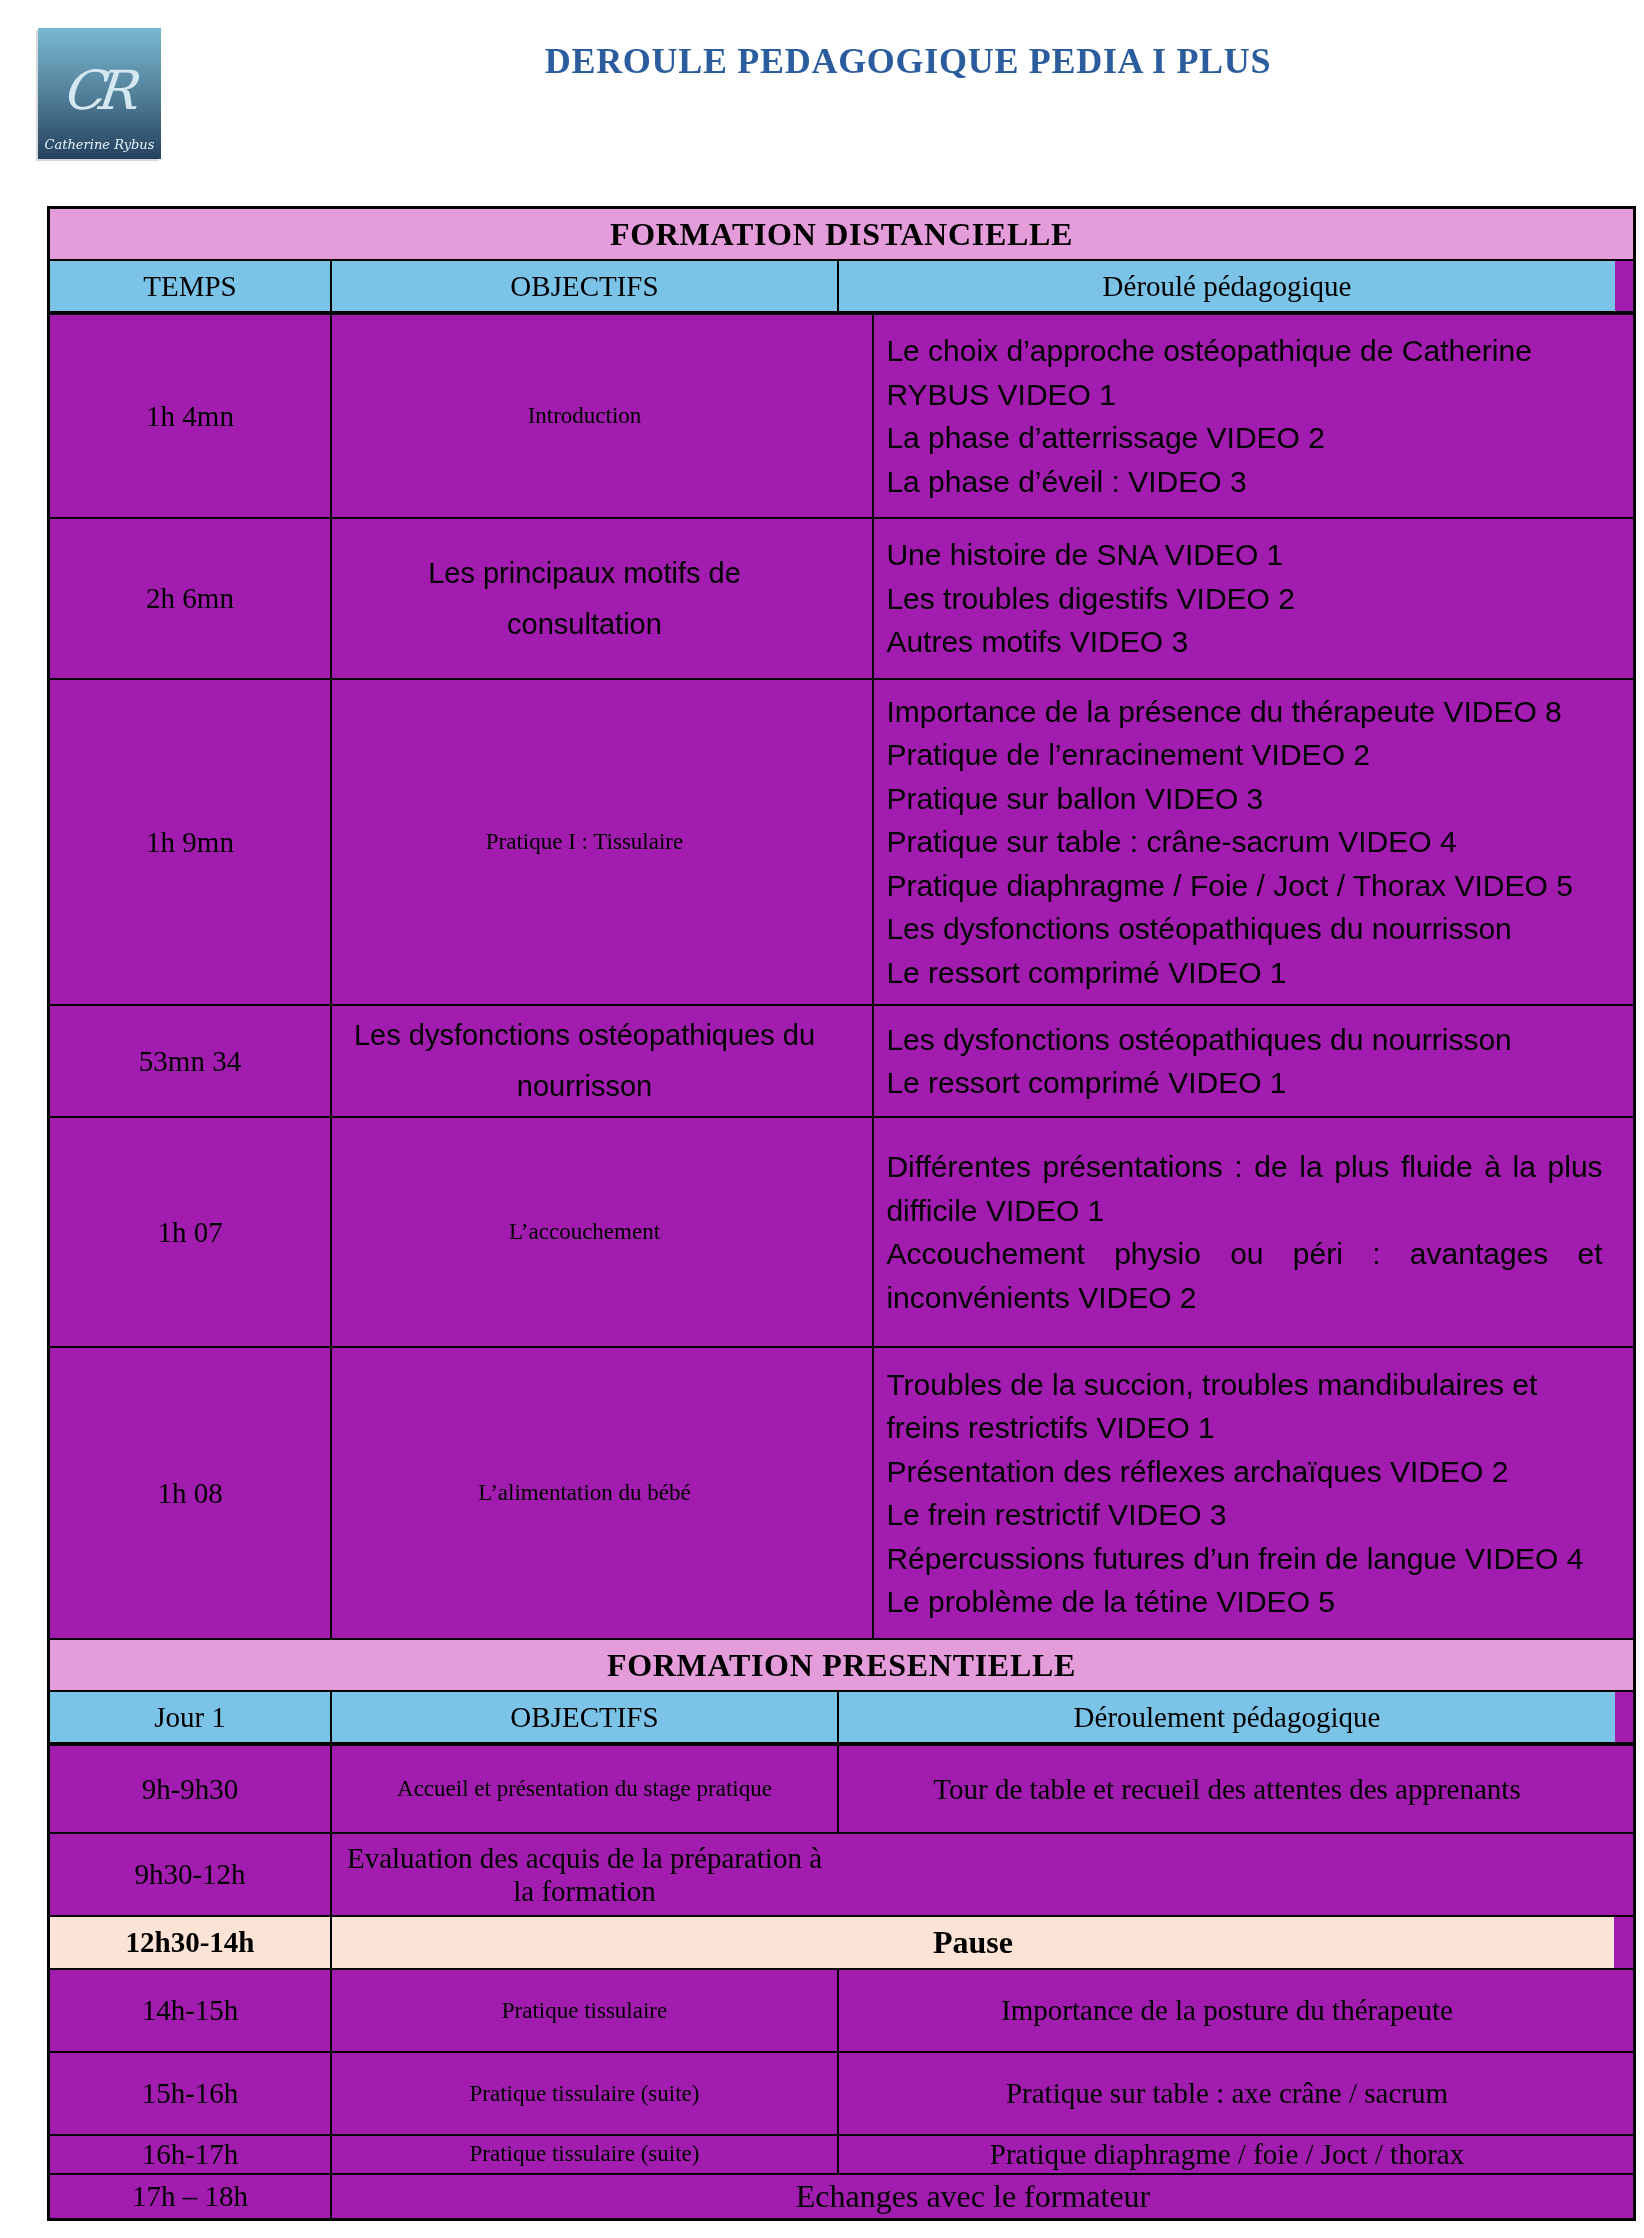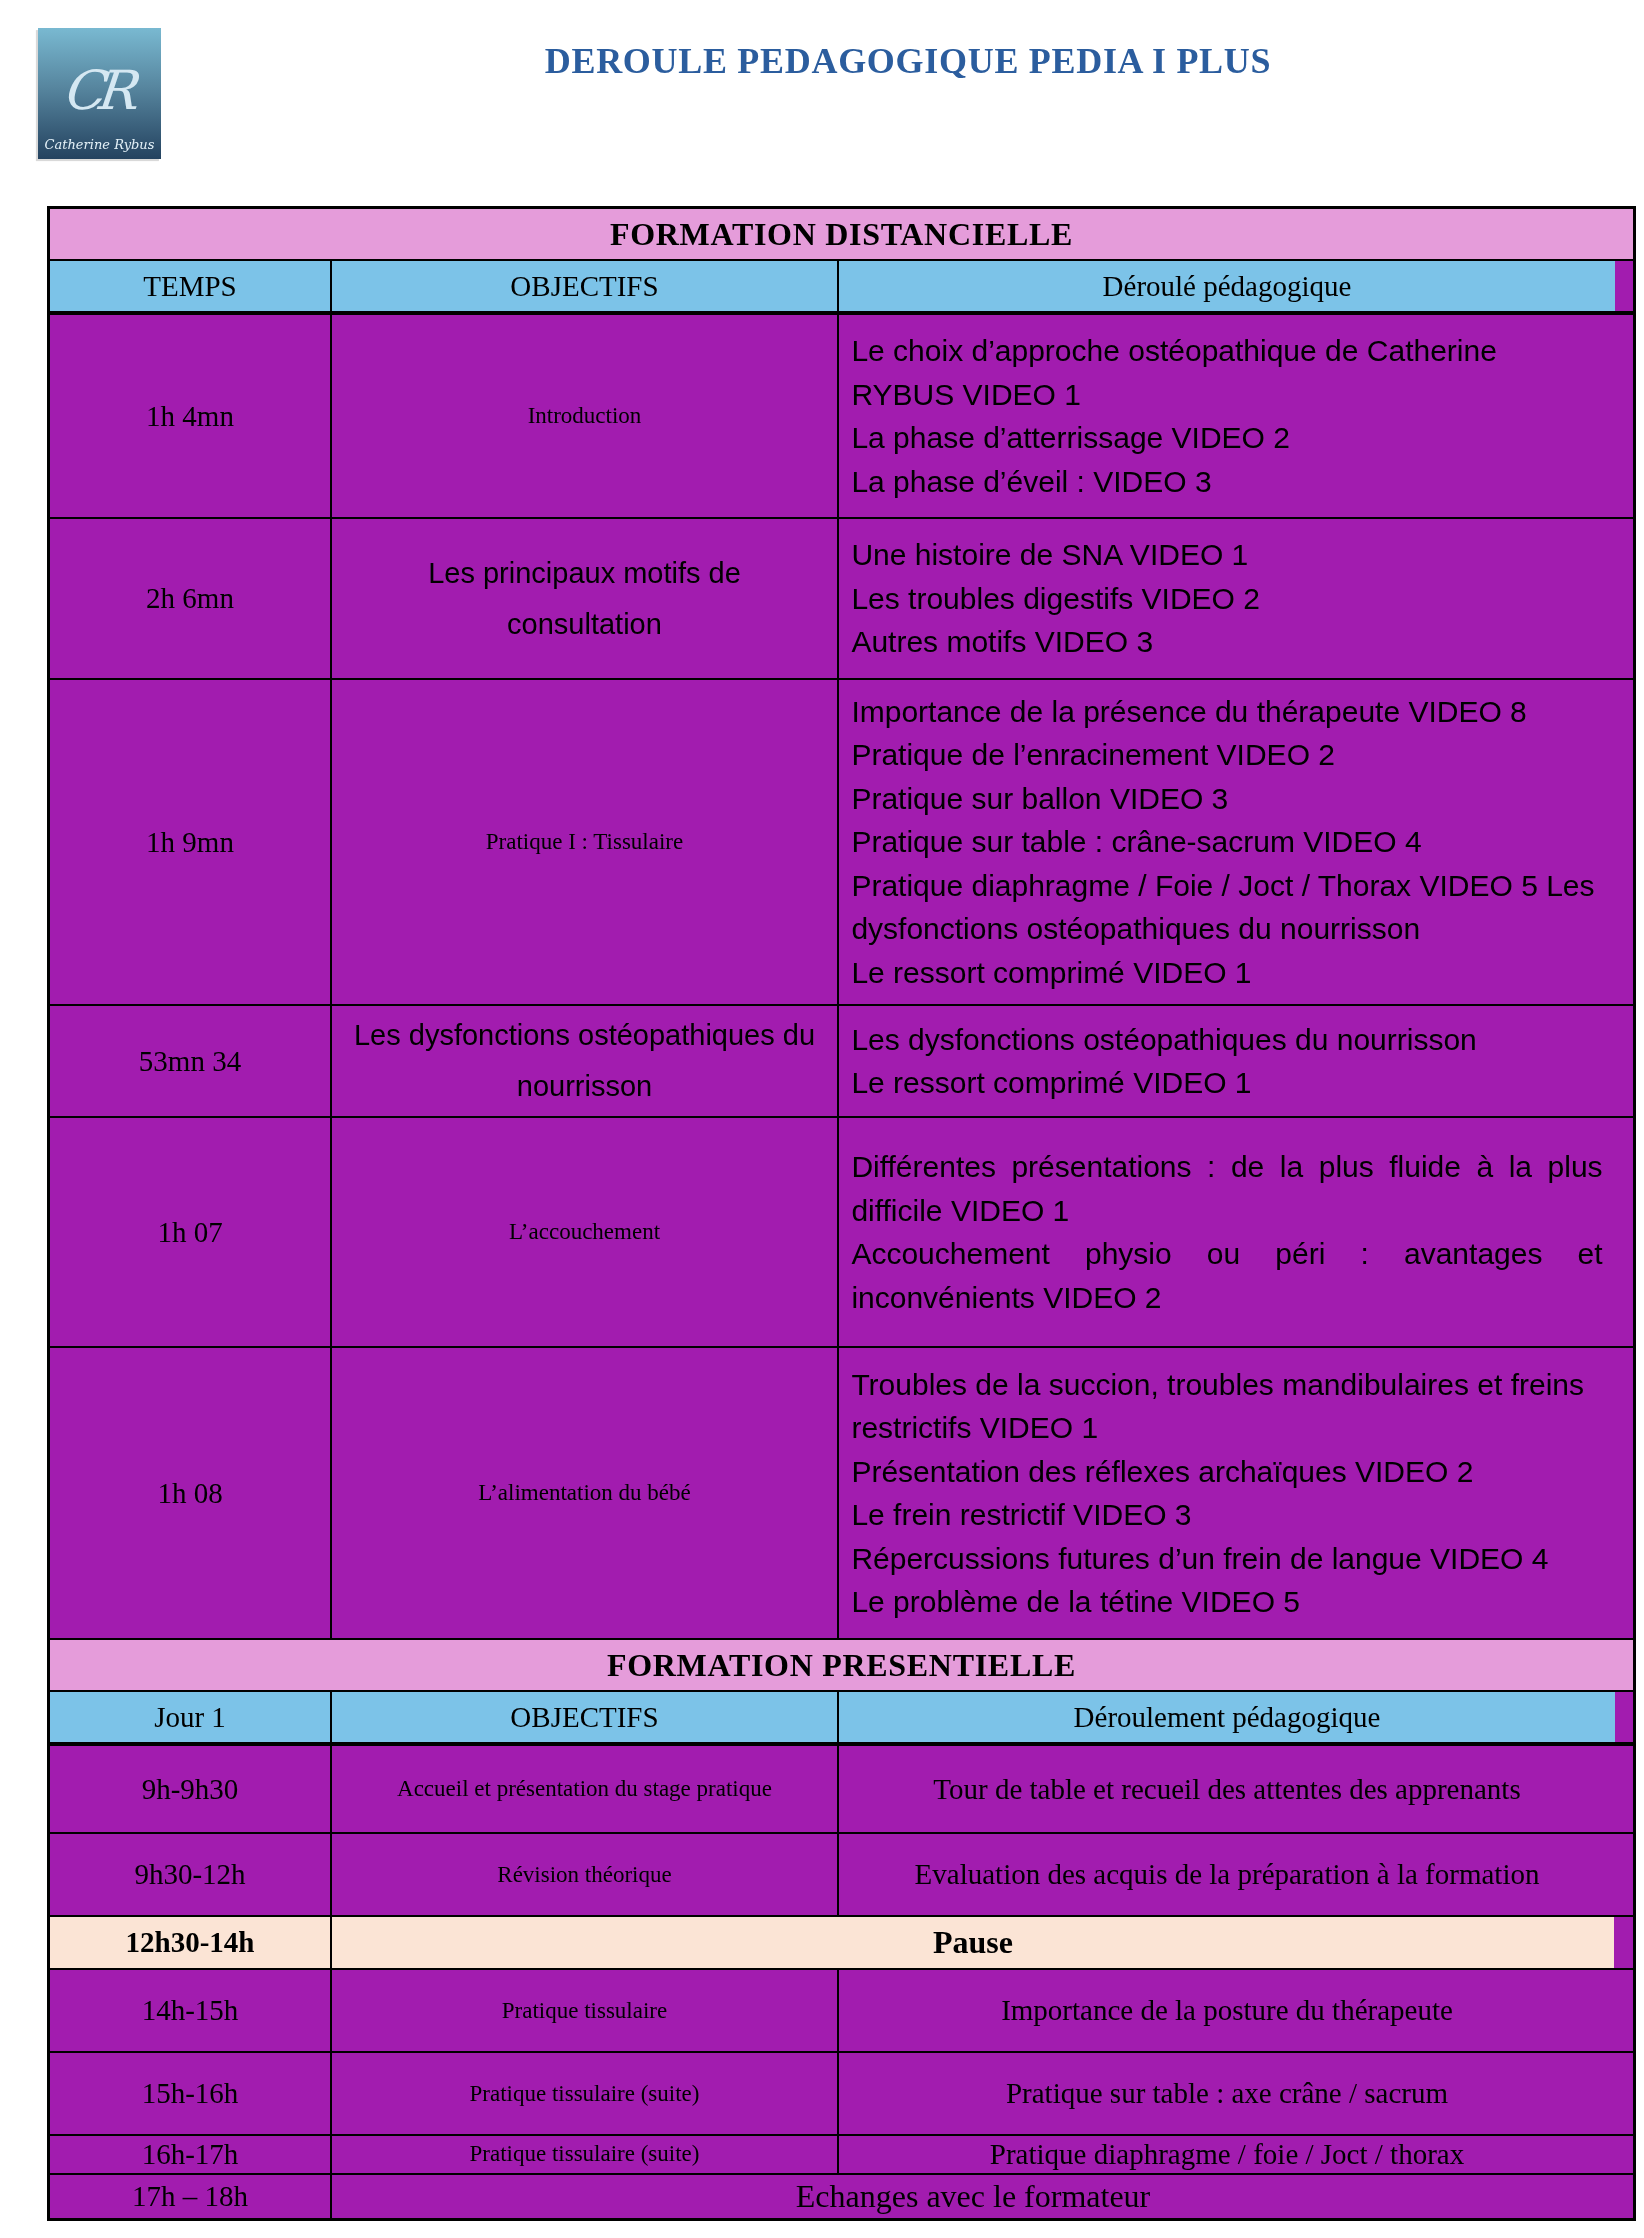--- a/index.html
+++ b/index.html
@@ -42,21 +42,21 @@
   .d1{height:202px;}.d2{height:159px;}.d3{height:324px;}
   .d4{height:110px;}.d5{height:228px;}.d6{height:290px;}
   .p1{height:86px;}.p2{height:81px;}.p3{height:51px;}
   .p4{height:81px;}.p5{height:81px;}.p6{height:37px;}.p7{height:43px;}
 
   .time{font-size:29px;}
   .obj{font-size:23px;line-height:1.35;padding:0 19.3px;}
   .obj.sans{font-family:"Liberation Sans",sans-serif;font-size:29px;line-height:1.75;}
   .det{flex-direction:column;align-items:stretch;justify-content:center;text-align:left;
        font-family:"Liberation Sans",sans-serif;font-size:30px;line-height:1.45;
-       padding:4.1px 12.4px;}
+       padding:4.1px 12.4px;margin-left:35px;}
   .det p{margin:0;}
   .det.just p{text-align:justify;}
   .det-serif{font-size:29px;padding:0 11px;}
   .p6 .c{line-height:1.05;padding-top:0;padding-bottom:0;}
   .merged-txt{font-size:32px;}
 </style>
 </head>
 <body>
 
 <div class="page">
@@ -154,21 +154,20 @@
     </div>
 
     <div class="row thick p1">
       <div class="c time">9h-9h30</div>
       <div class="c obj">Accueil et présentation du stage pratique</div>
       <div class="c det-serif">Tour de table et recueil des attentes des apprenants</div>
     </div>
 
     <div class="row p2">
       <div class="c time">9h30-12h</div>
-      <div class="c obj">Révision théorique</div>
       <div class="c det-serif">Evaluation des acquis de la préparation à la formation</div>
     </div>
 
     <div class="row merge p3">
       <div class="c time pause-band">12h30-14h</div>
       <div class="c merged-txt pause-band">Pause</div>
     </div>
 
     <div class="row p4">
       <div class="c time">14h-15h</div>

